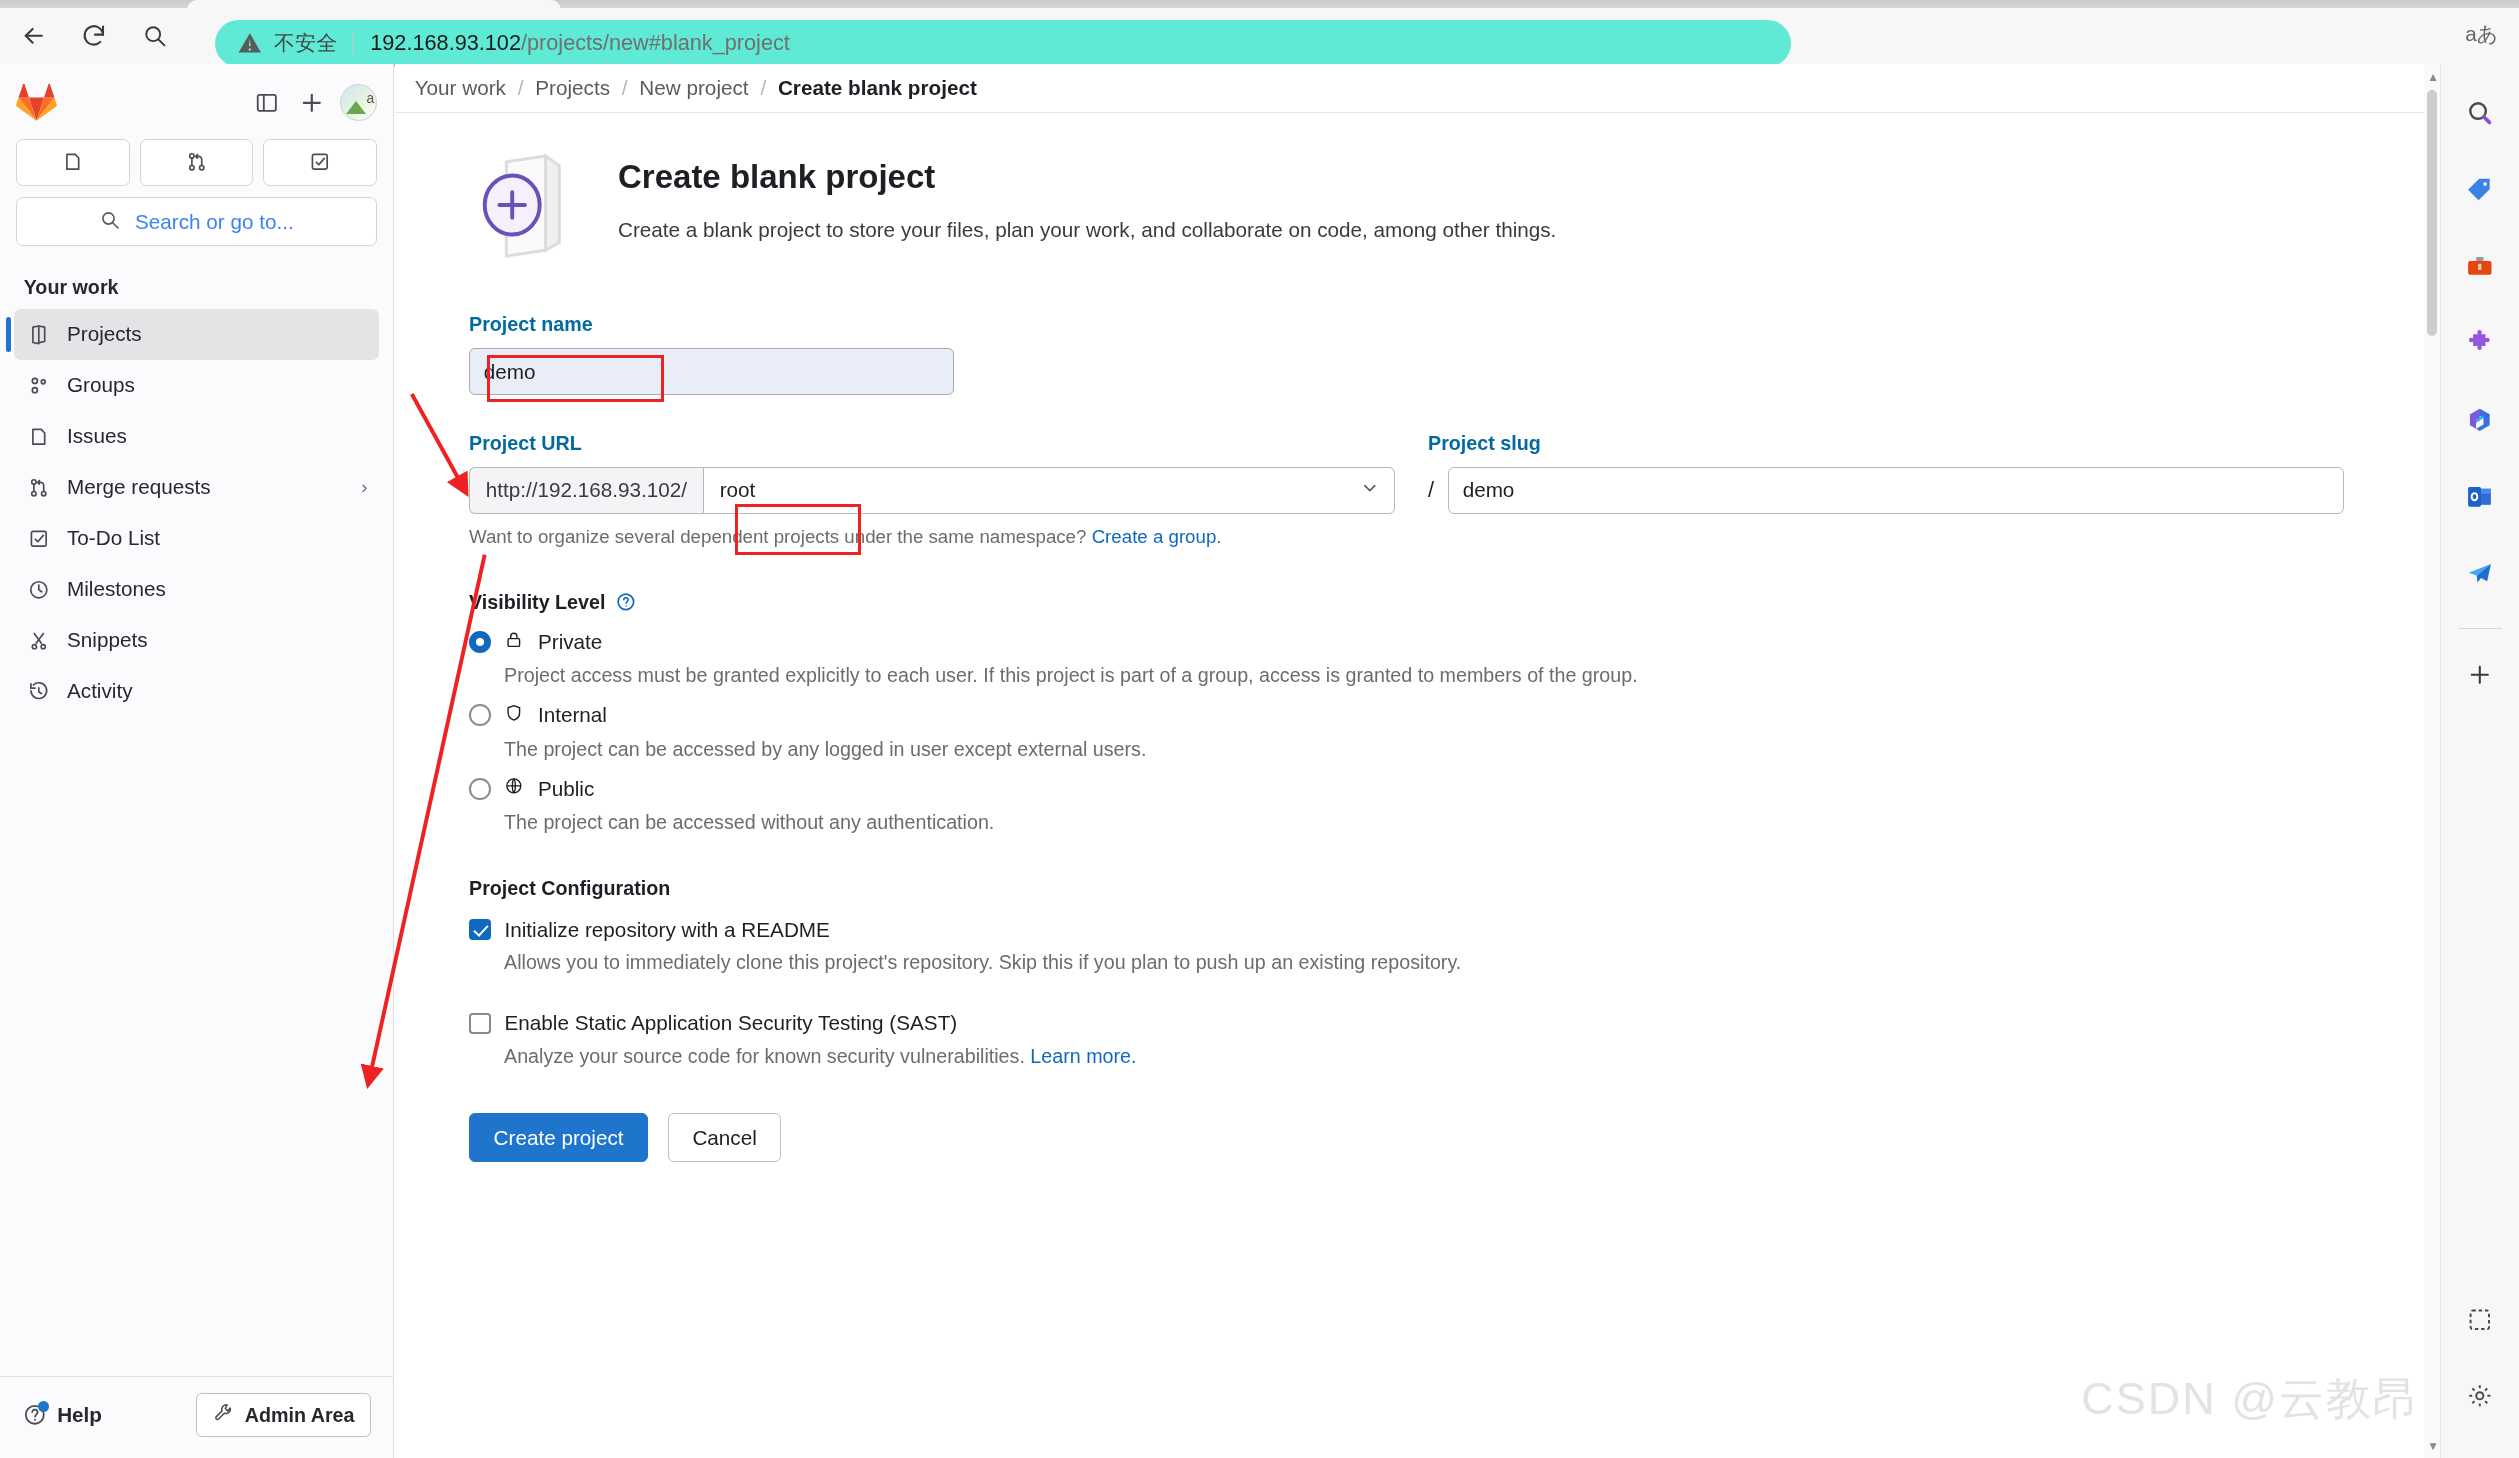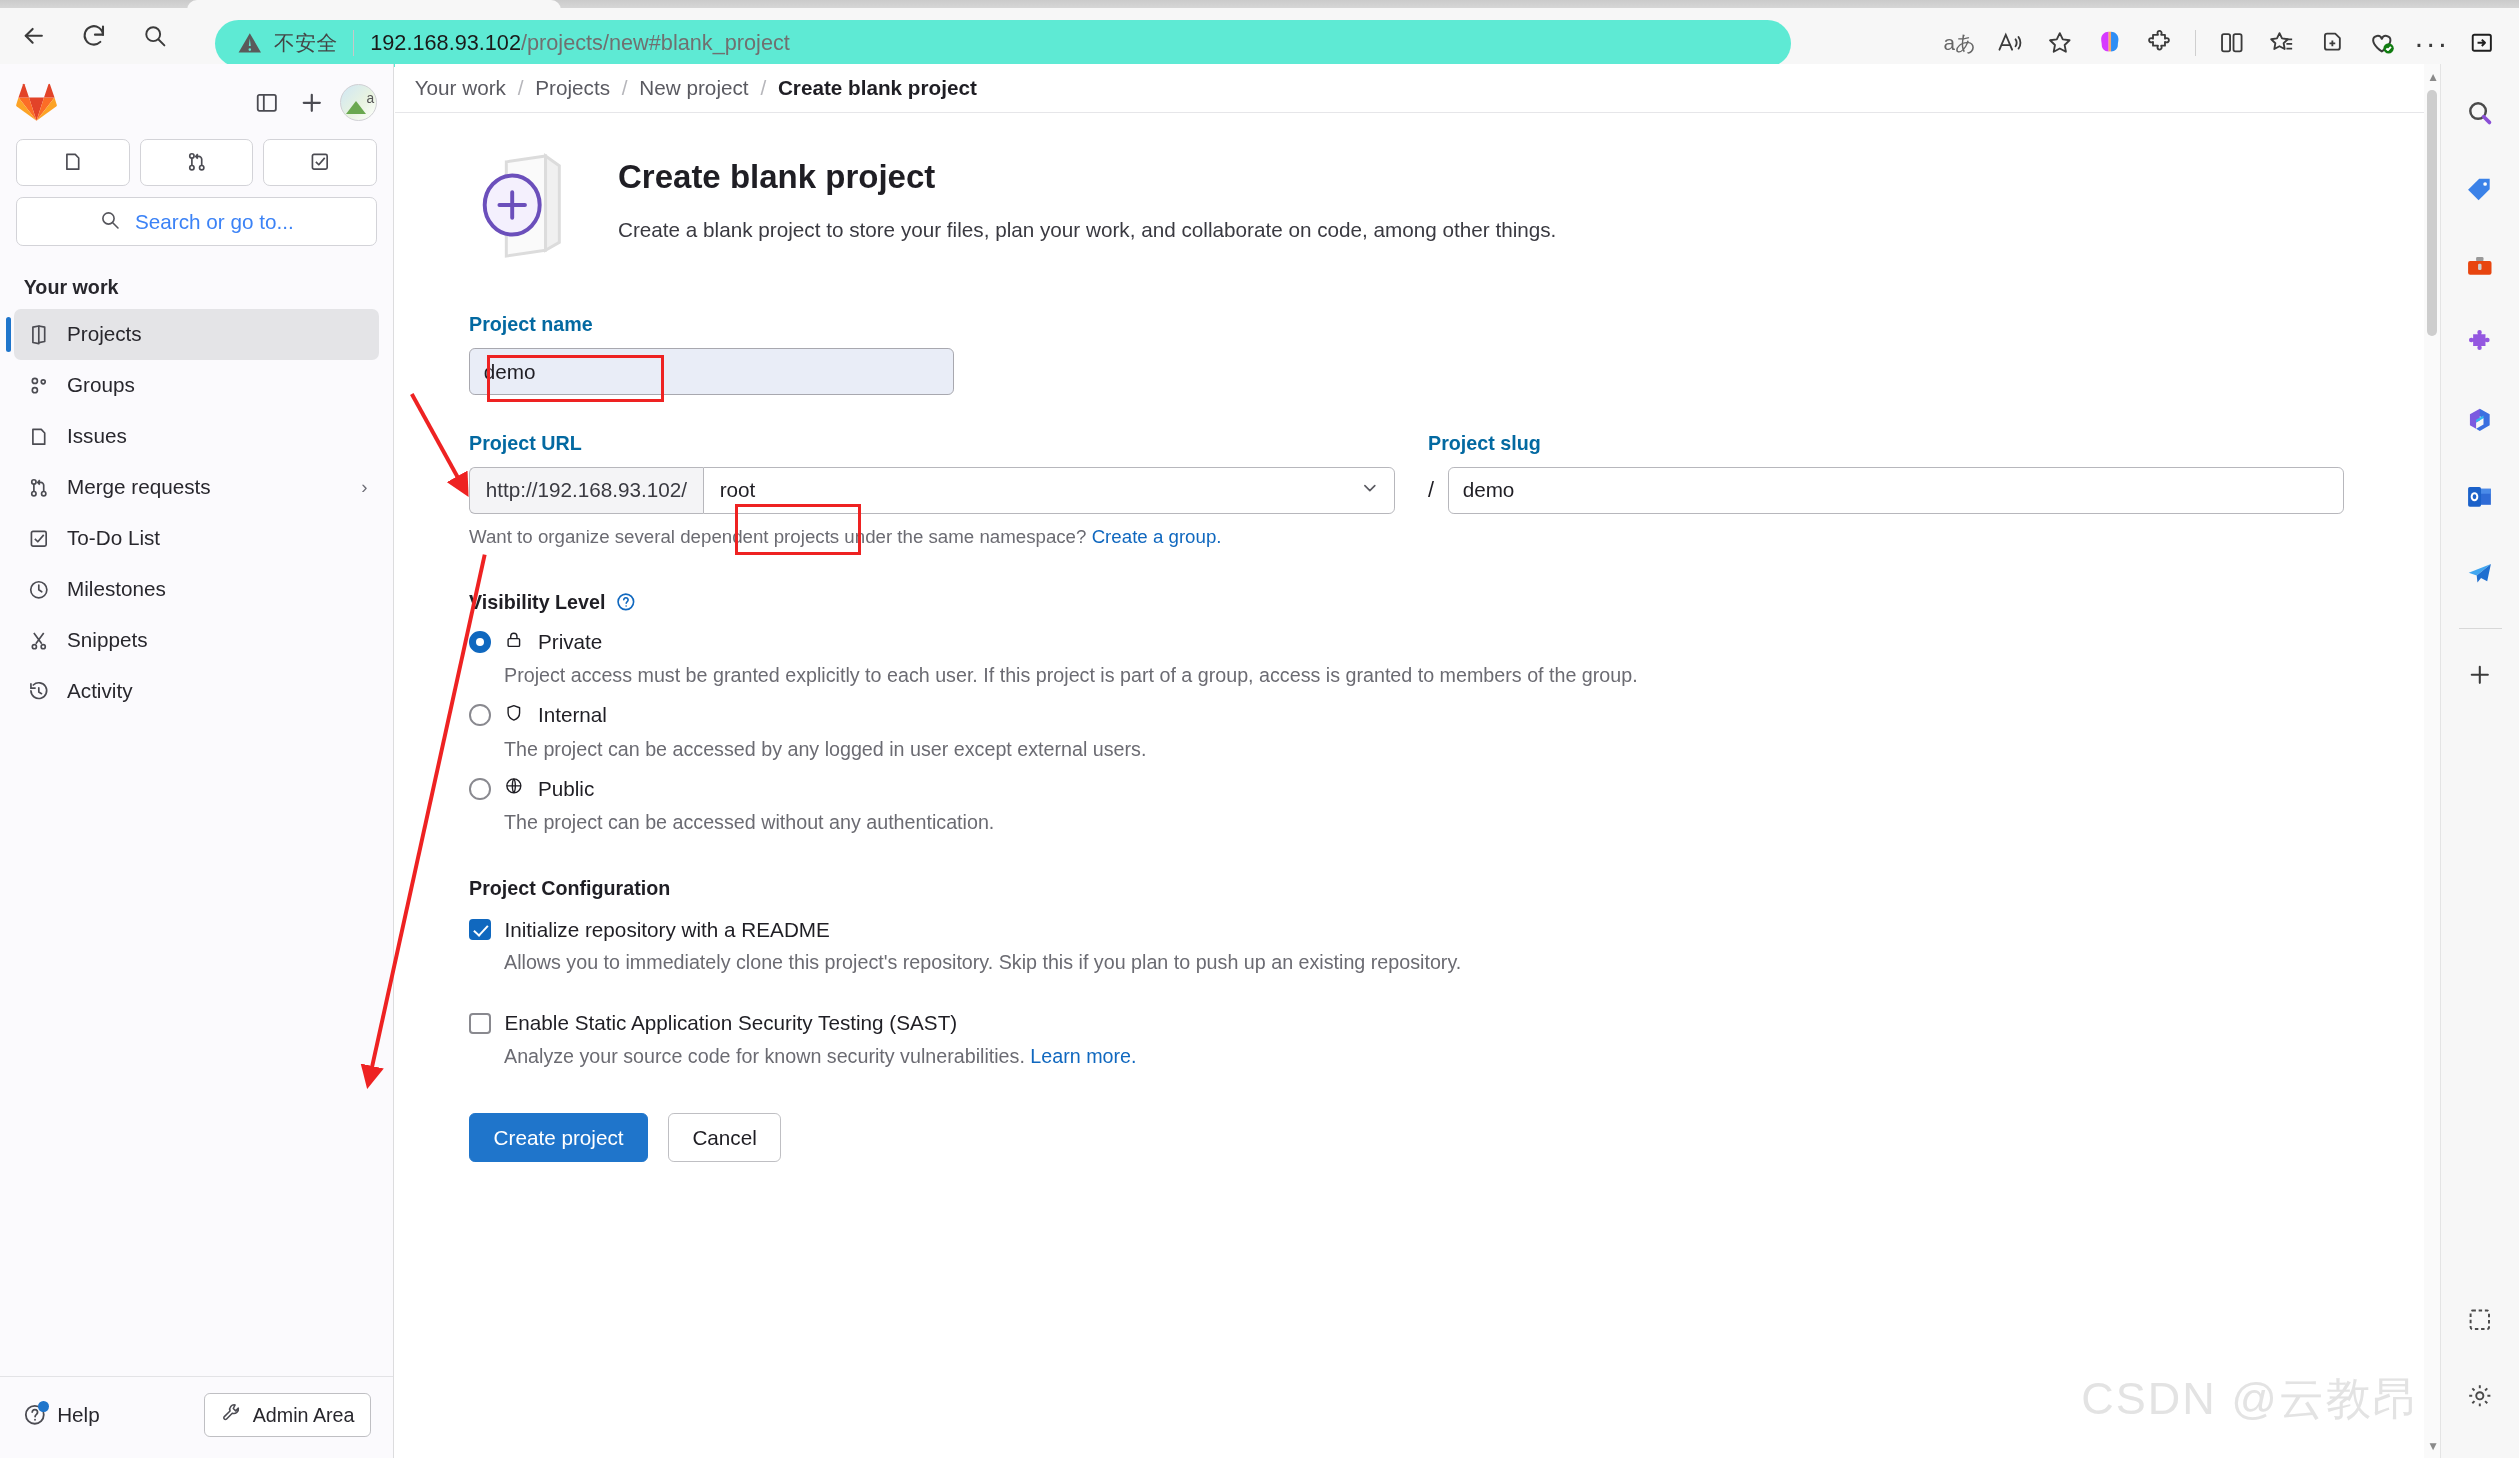--- a/index.html
+++ b/index.html
@@ -46,21 +46,21 @@
   .warn-icon { margin-right: 11.8px; display: flex; align-items: center; }
   .warn-text { color: #444; font-size: 20.7px; letter-spacing: 0.5px; }
   .omnibox-sep {
     width: 1px; height: 25.6px; background: #c8c8c8; margin: 0 15.8px;
   }
   .url-host { color: #1a1a1a; font-size: 21.7px; }
   .url-path { color: #707070; font-size: 21.7px; }
 
   .toolbar-right {
     position: absolute; right: 13.8px; top: 11.8px; height: 47px;
-    display: flex; align-items: center; gap: 1px;
+    display: flex; align-items: center; gap: 20px; flex-direction: column;
   }
   .tb-icon {
     width: 49px; height: 47px; display: flex;
     align-items: center; justify-content: center;
     border-radius: 7.9px; color: #3b3b3b;
   }
   .tb-divider { width: 1px; height: 25.6px; background: #cfcfcf; margin: 0 9.9px; }
 
   
   #gl-sidebar {
@@ -122,21 +122,21 @@
   .gl-item.active::before {
     content: ""; position: absolute; left: -7.9px; top: 7.9px;
     width: 4.9px; height: 35px; background: #1f75cb; border-radius: 3px;
   }
   .gl-item .chev { margin-left: auto; color: #6e6e77; font-size: 18.7px; }
   .gl-ico { width: 25.6px; display: flex; align-items: center; justify-content: center; color: #4b4b52; }
 
   .gl-side-bottom {
     border-top: 1px solid #e3e3e6;
     padding: 15.8px 21.7px 21.7px 21.7px;
-    display: flex; align-items: center; justify-content: space-between;
+    display: flex; align-items: center; justify-content: space-between; font-weight: bold;
   }
   .gl-help { display: flex; align-items: center; gap: 9.9px; font-size: 20.7px; color: #28272d; }
   .gl-help-ico { position: relative; width: 25.6px; height: 25.6px; color: #4b4b52; }
   .gl-help-dot {
     position: absolute; right: -2px; top: -1px; width: 10.8px; height: 10.8px;
     background: #1f75cb; border-radius: 50%;
   }
   .gl-admin {
     display: flex; align-items: center; gap: 9.9px;
     border: 1px solid #bfbfc3; border-radius: 5.9px;

